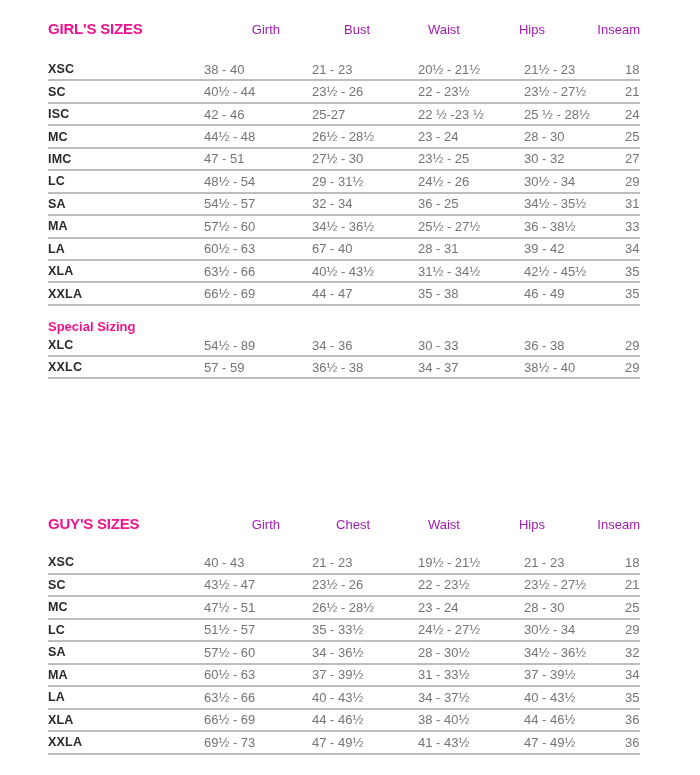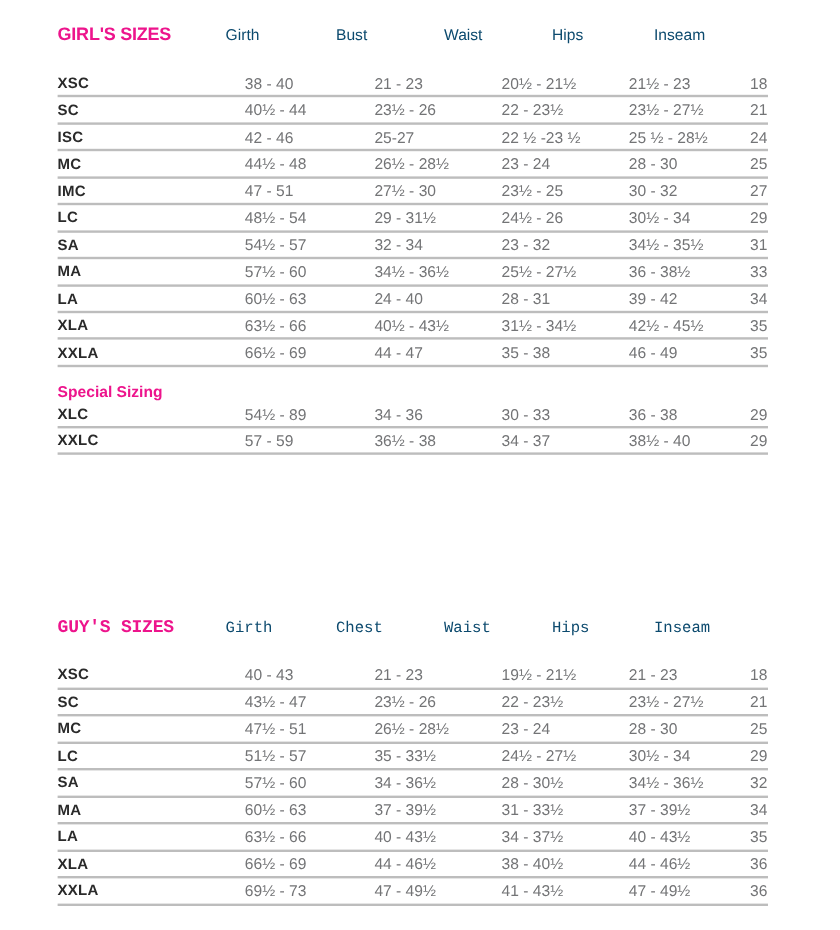--- a/index.html
+++ b/index.html
@@ -13,21 +13,21 @@
 
   .header-row {
     display:grid;
     grid-template-columns:140px 92px 90px 90px 85px 1fr;
     align-items:baseline;
   }
   .table-title {
     font-size:15px; font-weight:bold; letter-spacing:-0.2px;
     color:var(--accent, #ed148c);
   }
-  .col-header { font-size:13px; color:#0c4a6e; }
+  .col-header { font-size:13px; color:#a21caf;text-align:right; }
 
   .rows { width:592px; }
   .row {
     display:grid;
     grid-template-columns:140px 92px 90px 90px 85px 1fr;
     align-items:center;
     box-sizing:border-box;
     border-bottom:2px solid #bdbdbd;
     gap:16px;
   }
@@ -46,21 +46,21 @@
   }
   .special-desc {
     font-size:12.5px; color:#545456;
     white-space:nowrap;
     margin:0 0 8px 0;
   }
 
   #girls-header  { top:20px; }
   #girls-rows    { top:59px; }
   #special-block { top:319px; }
-  #guys-header   { top:515px;font-family:Liberation Mono, monospace; }
+  #guys-header   { top:515px; }
   #guys-rows     { top:552px; }
 </style>
 </head>
 <body>
 
 <div class="sheet">
 
   <div class="content header-row" id="girls-header">
     <span class="table-title">GIRL'S SIZES</span>
     <span class="col-header">Girth</span>
@@ -116,36 +116,36 @@
         <span class="cell value">48½ - 54</span>
         <span class="cell value">29 - 31½</span>
         <span class="cell value">24½ - 26</span>
         <span class="cell value">30½ - 34</span>
         <span class="cell value">29</span>
       </div>
       <div class="row">
         <span class="cell size-label">SA</span>
         <span class="cell value">54½ - 57</span>
         <span class="cell value">32 - 34</span>
-        <span class="cell value">23 - 32</span>
+        <span class="cell value">36 - 25</span>
         <span class="cell value">34½ - 35½</span>
         <span class="cell value">31</span>
       </div>
       <div class="row">
         <span class="cell size-label">MA</span>
         <span class="cell value">57½ - 60</span>
         <span class="cell value">34½ - 36½</span>
         <span class="cell value">25½ - 27½</span>
         <span class="cell value">36 - 38½</span>
         <span class="cell value">33</span>
       </div>
       <div class="row">
         <span class="cell size-label">LA</span>
         <span class="cell value">60½ - 63</span>
-        <span class="cell value">24 - 40</span>
+        <span class="cell value">67 - 40</span>
         <span class="cell value">28 - 31</span>
         <span class="cell value">39 - 42</span>
         <span class="cell value">34</span>
       </div>
       <div class="row">
         <span class="cell size-label">XLA</span>
         <span class="cell value">63½ - 66</span>
         <span class="cell value">40½ - 43½</span>
         <span class="cell value">31½ - 34½</span>
         <span class="cell value">42½ - 45½</span>

